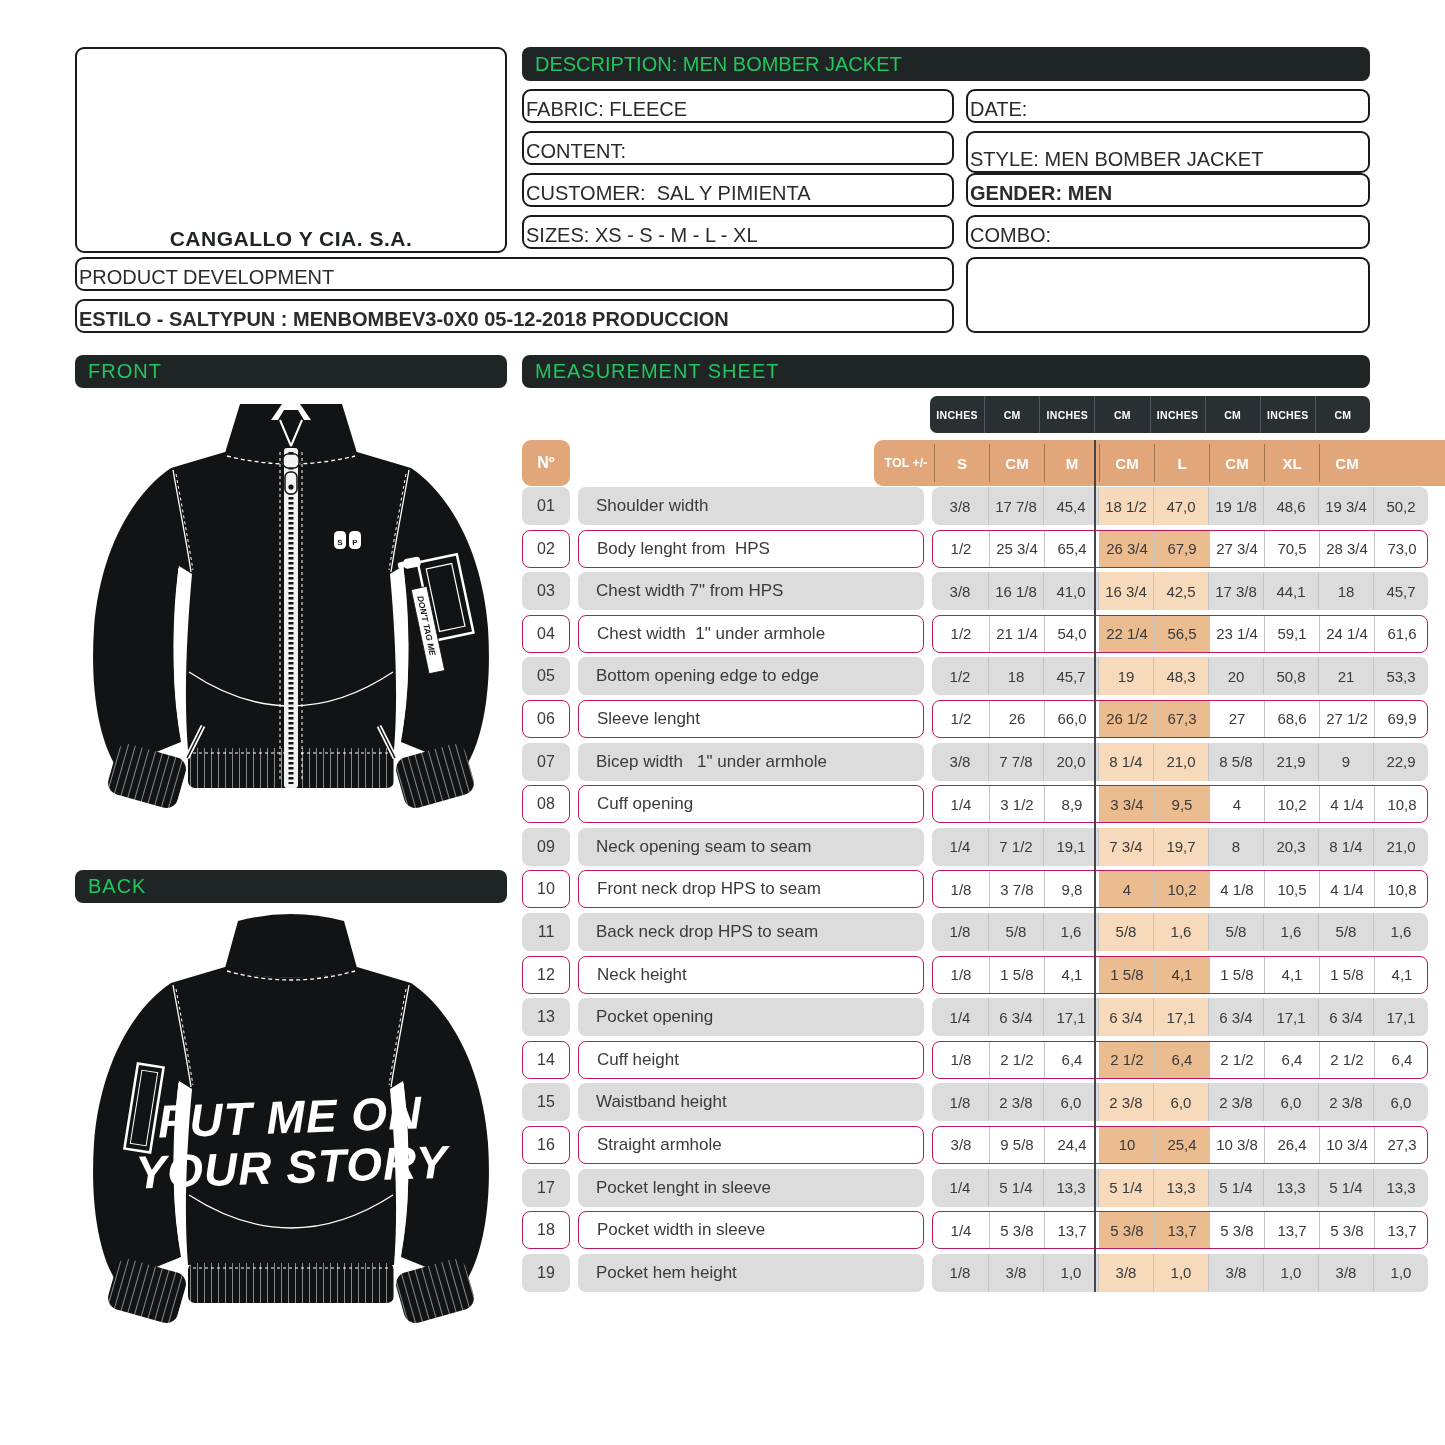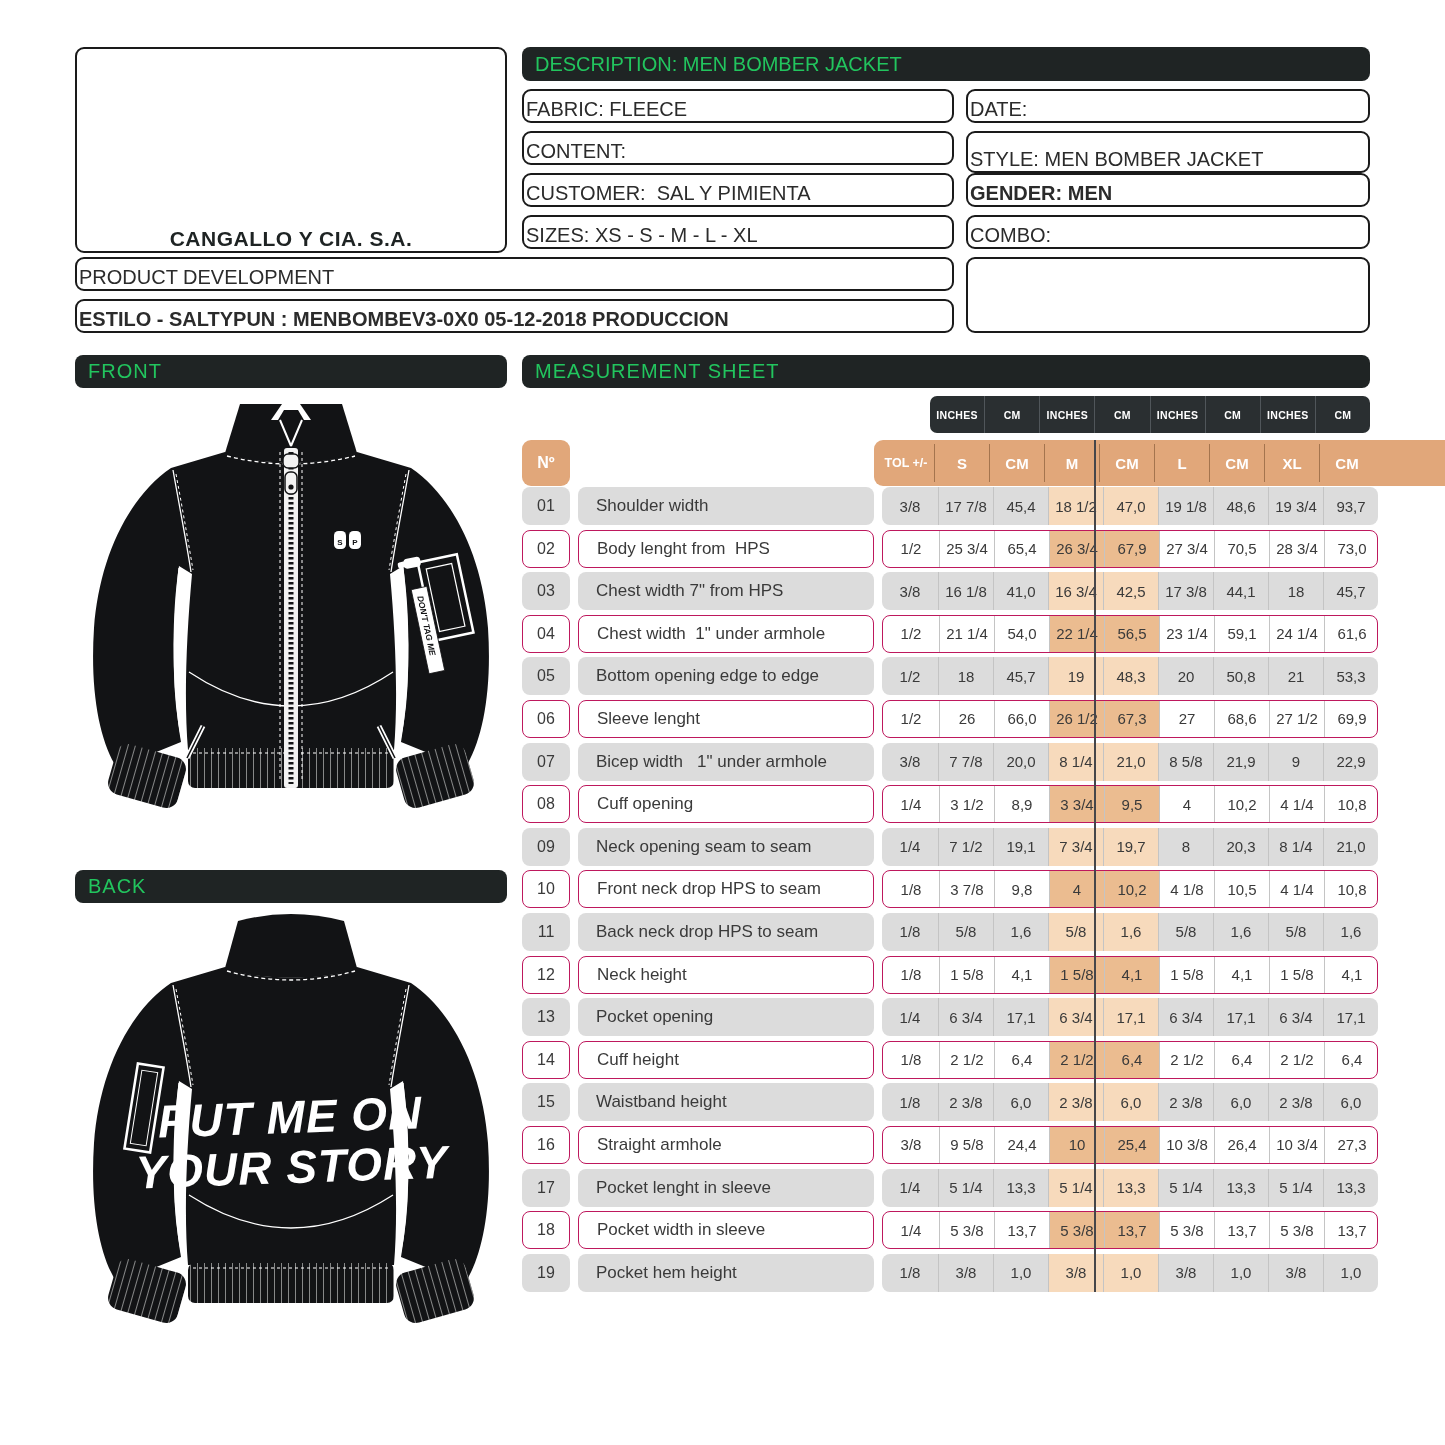--- a/index.html
+++ b/index.html
@@ -40,21 +40,21 @@
   #h-desc{left:578px;width:288px;padding-left:18px;font-size:17px;letter-spacing:.3px;}
   #h-meas{left:874px;width:596px;overflow:hidden;padding:4px;}
   .h-mcell{width:55px;height:100%;display:flex;align-items:center;justify-content:center;
        font-size:15px;border-left:1px solid rgba(90,55,25,.45);box-sizing:border-box;}
   .h-mcell.tol{width:56px;border-left:none;font-size:12.5px;}
 
   #rows{position:absolute;left:522px;top:487px;width:848px;display:flex;flex-direction:column;gap:4.6px;}
   .trow{display:flex;gap:8px;height:38px;}
   .cell-no{width:48px;flex:none;border-radius:8px;display:flex;align-items:center;justify-content:center;
        font-size:16px;color:#3a3a3a;box-sizing:border-box;}
-  .cell-desc{width:296px;flex:none;border-radius:8px;display:flex;align-items:center;padding-left:18px;
+  .cell-desc{width:346px;flex:none;border-radius:8px;display:flex;align-items:center;padding-left:18px;
        font-size:17px;color:#3a3a3a;box-sizing:border-box;white-space:pre;}
   .mblock{width:496px;flex:none;border-radius:8px;display:flex;overflow:hidden;box-sizing:border-box;}
   .mcell{width:55px;flex:none;display:flex;align-items:center;justify-content:center;font-size:15px;
        color:#3a3a3a;border-left:1px solid #c4c4c4;box-sizing:border-box;}
   .mcell:first-child{border-left:none;width:56px;}
   .trow.odd .cell-no,.trow.odd .cell-desc,.trow.odd .mblock{background:#dcdcdc;}
   .trow.even .cell-no,.trow.even .cell-desc,.trow.even .mblock{background:#fff;border:1px solid #be185d;}
   .trow.odd .mcell.hl{background:#f7dabc;}
   .trow.even .mcell.hl{background:#ebbc90;}
   #mline{position:absolute;left:1094px;top:440px;width:2px;height:852px;background:#46464a;z-index:6;}
@@ -150,21 +150,21 @@
         <div class="cell-desc">Shoulder width</div>
         <div class="mblock">
           <div class="mcell">3/8</div>
           <div class="mcell">17 7/8</div>
           <div class="mcell">45,4</div>
           <div class="mcell hl">18 1/2</div>
           <div class="mcell hl">47,0</div>
           <div class="mcell">19 1/8</div>
           <div class="mcell">48,6</div>
           <div class="mcell">19 3/4</div>
-          <div class="mcell">93,7</div>
+          <div class="mcell">50,2</div>
         </div>
       </div>
       <div class="trow even">
         <div class="cell-no">02</div>
         <div class="cell-desc">Body lenght from  HPS</div>
         <div class="mblock">
           <div class="mcell">1/2</div>
           <div class="mcell">25 3/4</div>
           <div class="mcell">65,4</div>
           <div class="mcell hl">26 3/4</div>

